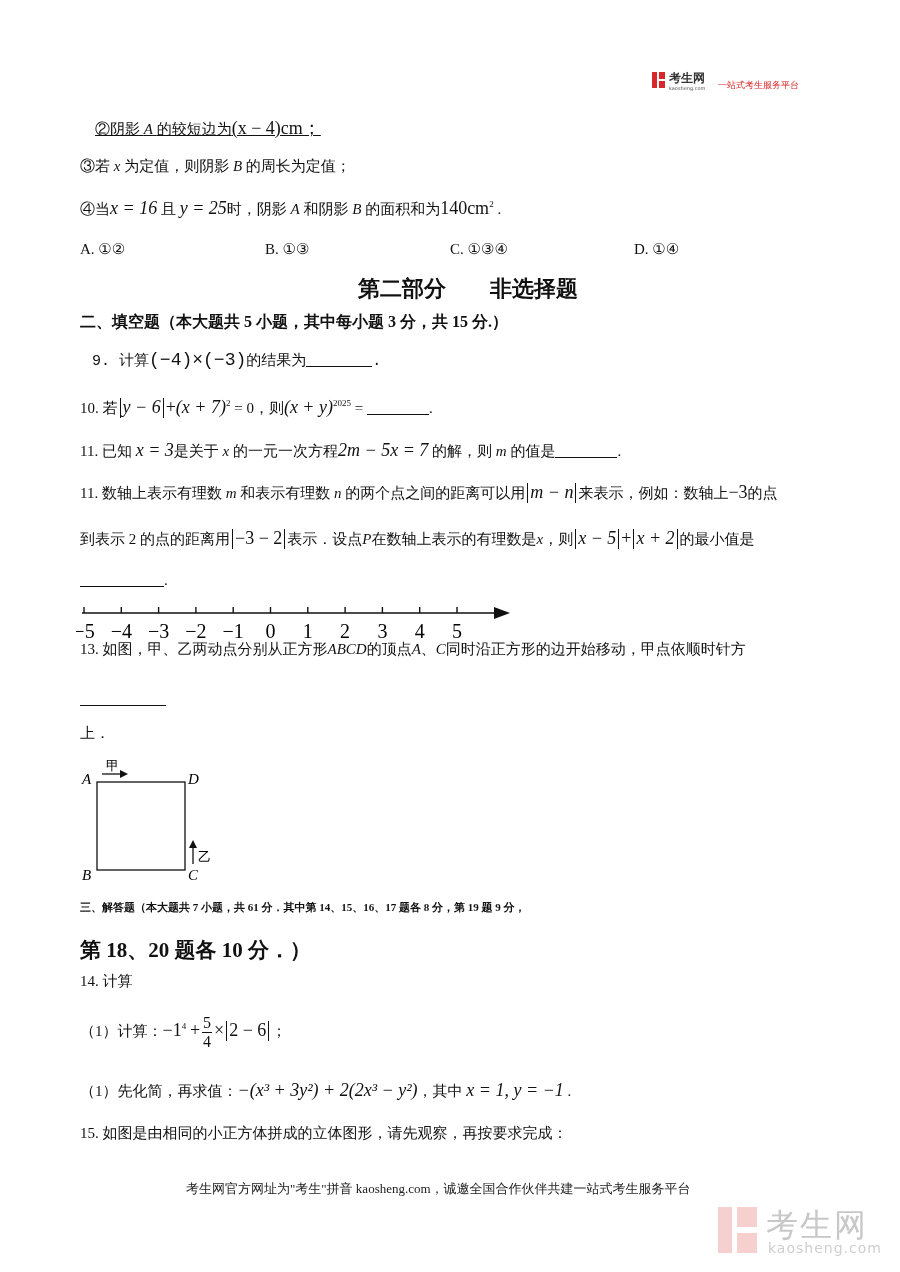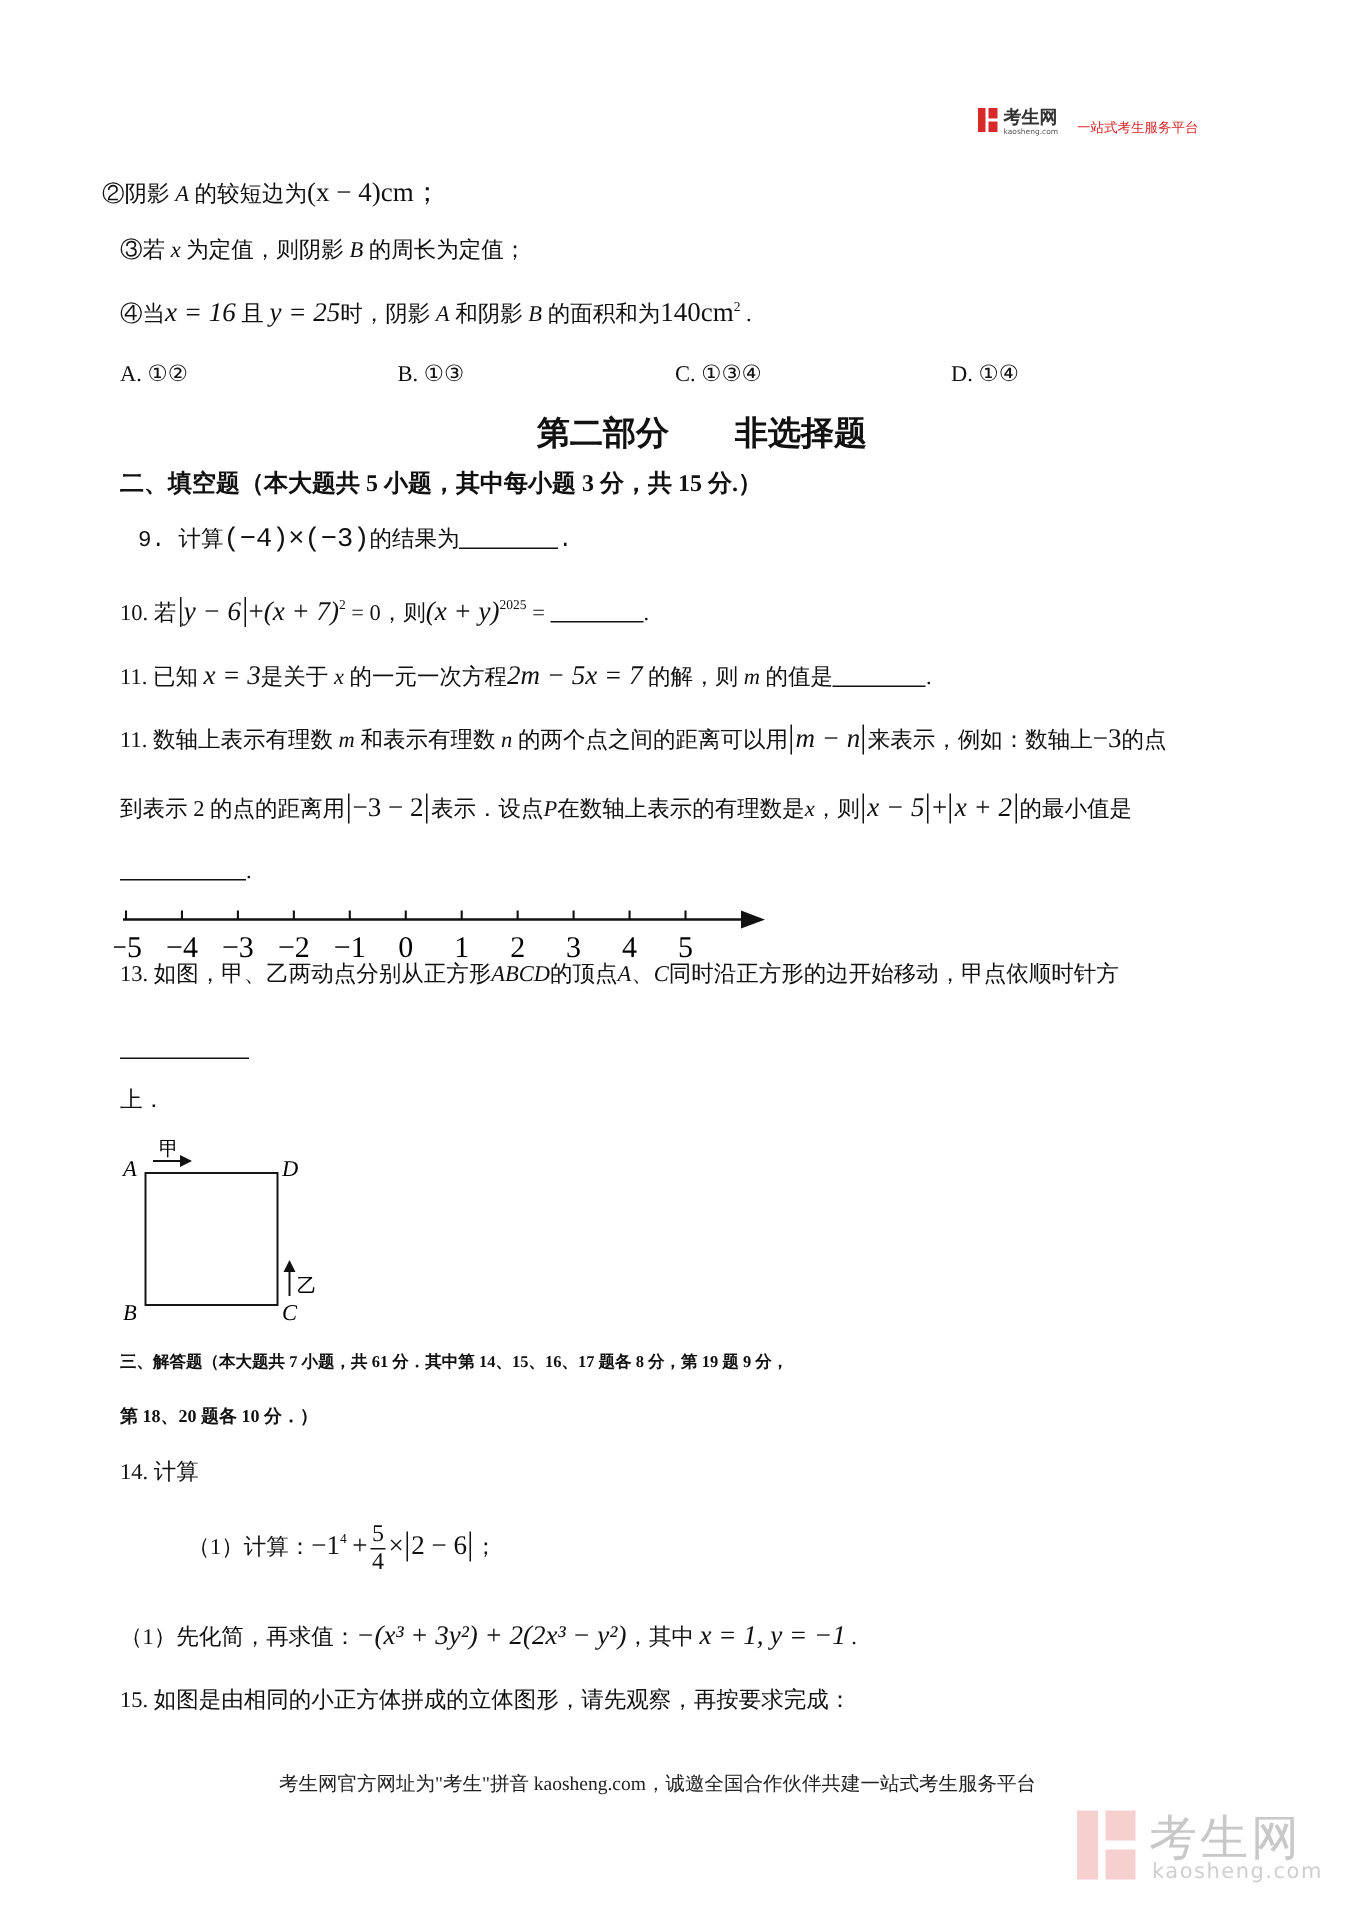--- a/index.html
+++ b/index.html
@@ -41,21 +41,21 @@
   <div class="logo-box">
       <div class="l1"></div>
       <div class="l2"></div>
       <div class="l3"></div>
     </div>
   <div class="logo-text">考生网</div>
   <div class="logo-sub">kaosheng.com</div>
   <div class="logo-slogan">一站式考生服务平台</div>
 </div>
 
-<div class="abs" style="left:68px; top:116px;">
+<div class="abs" style="left:95px; top:116px;text-decoration:underline;">
   <span>②阴影</span>
   <i class="v">A</i>
   <span>的较短边为</span><span class="big">(x − 4)cm；</span>
 </div>
 <div class="abs" style="left:80px; top:157px;">
   <span>③若</span>
   <i class="v">x</i>
   <span>为定值，则阴影</span>
   <i class="v">B</i>
   <span>的周长为定值；</span>
@@ -165,24 +165,24 @@
   <polygon points="115,80 111,88 119,88" fill="#111"></polygon>
   <text x="4" y="24" font-size="15" font-style="italic" font-family="Liberation Serif, serif">A</text>
   <text x="110" y="24" font-size="15" font-style="italic" font-family="Liberation Serif, serif">D</text>
   <text x="4" y="120" font-size="15" font-style="italic" font-family="Liberation Serif, serif">B</text>
   <text x="110" y="120" font-size="15" font-style="italic" font-family="Liberation Serif, serif">C</text>
   <text x="28" y="10" font-size="13" font-family="DejaVu Sans, sans-serif">甲</text>
   <text x="120" y="101" font-size="13" font-family="DejaVu Sans, sans-serif">乙</text>
 </svg>
 
 <div class="abs bold" style="left:80px; top:900px; font-size:11px;">三、解答题（本大题共 7 小题，共 61 分．其中第 14、15、16、17 题各 8 分，第 19 题 9 分，</div>
-<div class="abs bold" style="left:80px; top:936px; font-size:12px;">第 18、20 题各 10 分．）</div>
+<div class="abs bold" style="left:80px; top:936px; font-size:21px;">第 18、20 题各 10 分．）</div>
 
 <div class="abs" style="left:80px; top:972px;">14. 计算</div>
-<div class="abs" style="left:80px; top:1014px;margin-left:45px;">
+<div class="abs" style="left:80px; top:1014px;">
   <span>（1）计算：</span><span class="big">−1</span><sup>4</sup>
   <span class="big">+</span><span class="frac">
       <span class="num">5</span>
       <span>4</span>
     </span><span class="big">×</span><span class="abs-bar"></span><span class="big">2 − 6</span><span class="abs-bar"></span><span>；</span>
 </div>
 <div class="abs" style="left:80px; top:1080px;">
   <span>（1）先化简，再求值：</span><i class="v big">−(x³ + 3y²) + 2(2x³ − y²)</i><span>，其中</span>
   <i class="v big">x = 1, y = −1</i>
   <span>.</span>

